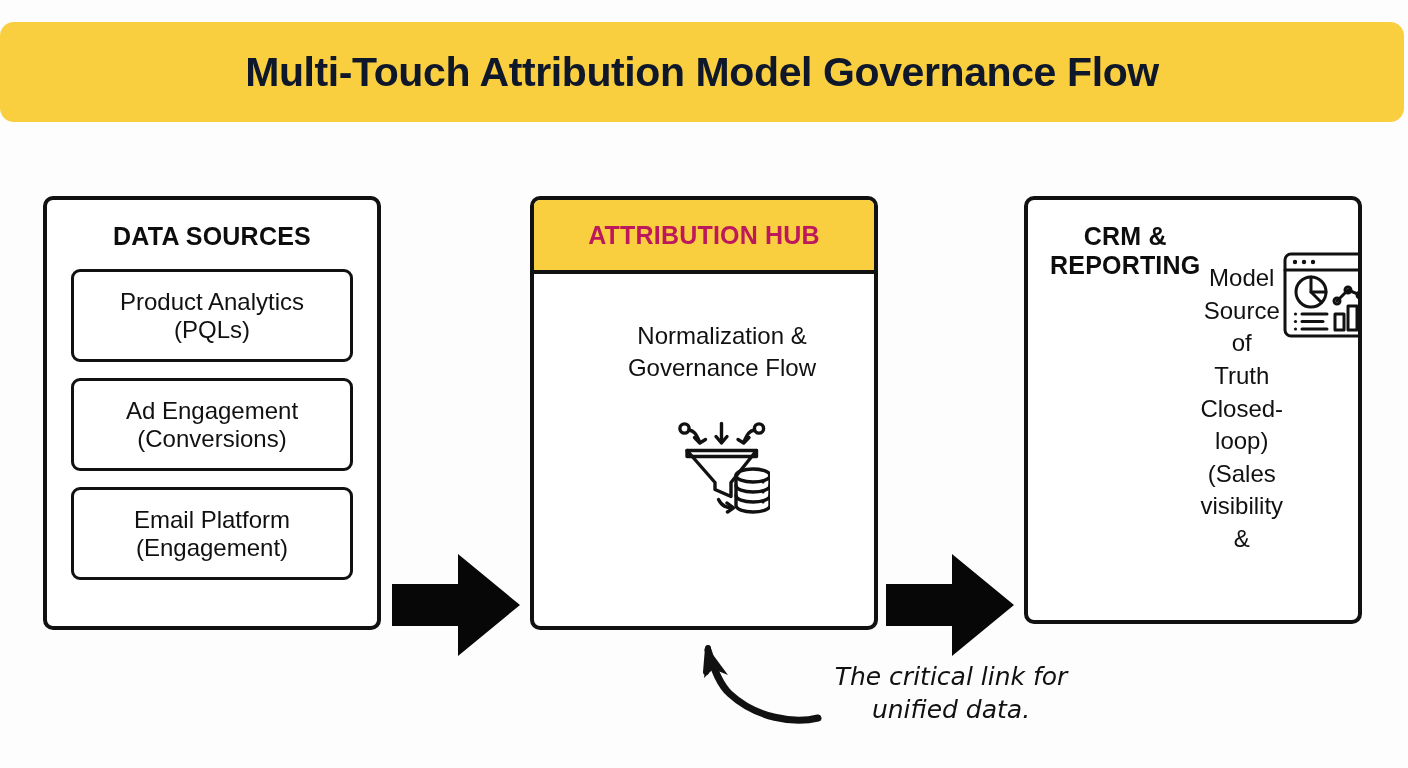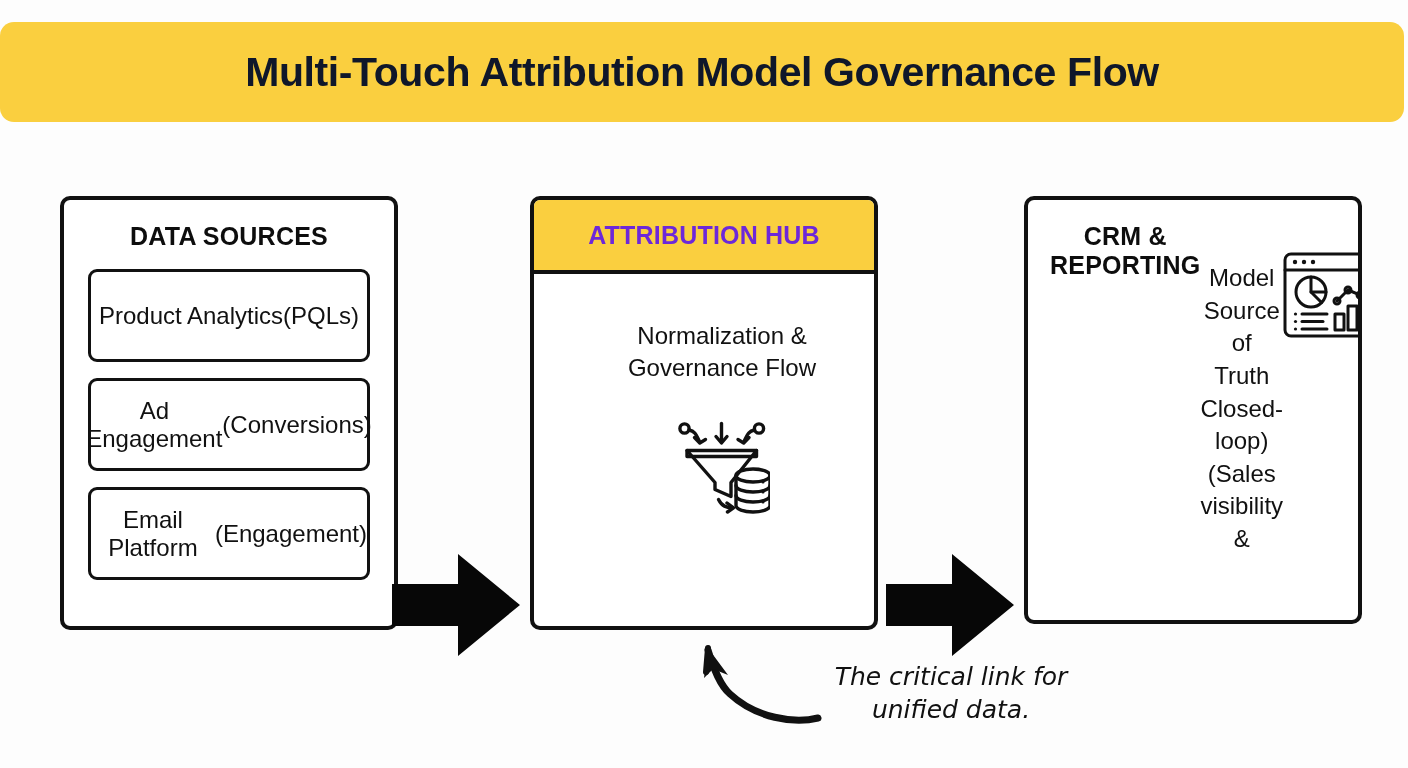--- a/index.html
+++ b/index.html
@@ -50,21 +50,21 @@
     position: absolute;
     box-sizing: border-box;
     border: 4px solid #111111;
     border-radius: 10px;
     background: #ffffff;
     overflow: hidden;
   }
 
   
   .panel-sources {
-    left: 60px;
+    left: 43px;
     top: 0px;
     width: 338px;
     height: 434px;
     padding: 22px 24px 20px 24px;
   }
   .panel-heading {
     font-size: 25px;
     font-weight: bold;
     color: #0d0d0d;
     text-align: center;
@@ -72,21 +72,21 @@
     margin-bottom: 18px;
   }
   .source-box {
     box-sizing: border-box;
     border: 3px solid #111111;
     border-radius: 9px;
     background: #ffffff;
     height: 93px;
     margin-bottom: 16px;
     display: flex;
-    flex-direction: row;
+    flex-direction: column;
     align-items: center;
     justify-content: center;
     line-height: 1.16;
   }
   .source-box:last-child { margin-bottom: 16px; }
   .source-line {
     font-size: 24px;
     color: #111111;
     text-align: center;
   }
@@ -105,21 +105,21 @@
     border-bottom: 4px solid #111111;
     height: 70px;
     display: flex;
     align-items: center;
     justify-content: center;
     flex: 0 0 auto;
   }
   .hub-header-text {
     font-size: 25px;
     font-weight: bold;
-    color: #6d28d9;
+    color: #be185d;
     letter-spacing: 0.2px;
   }
   .hub-body {
     flex: 1 1 auto;
     display: flex;
     flex-direction: column;
     align-items: center;
     justify-content: flex-start;
     padding-top: 46px;
     padding-left: 36px;

